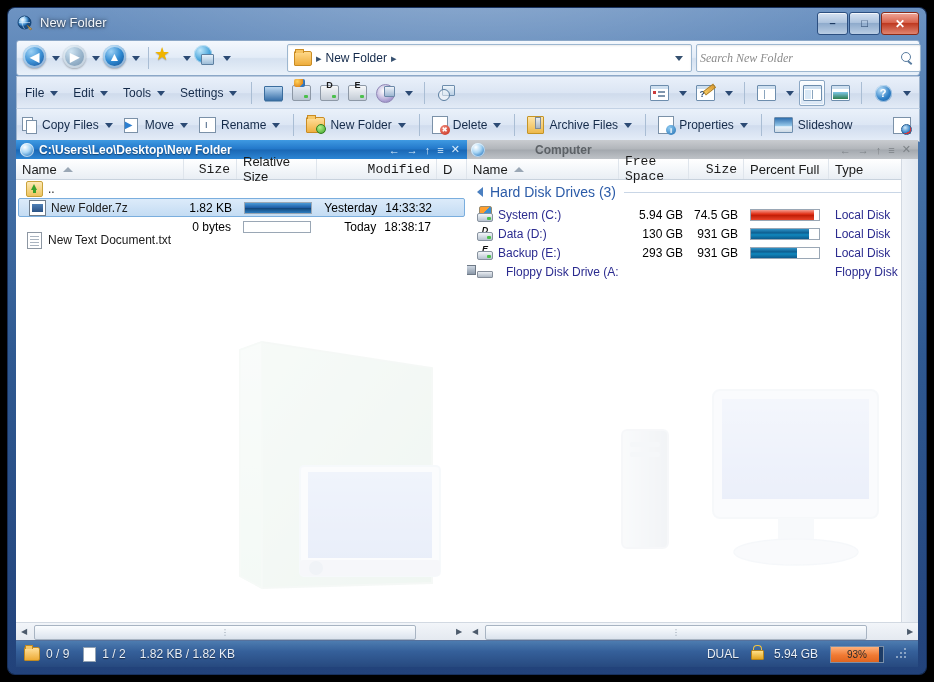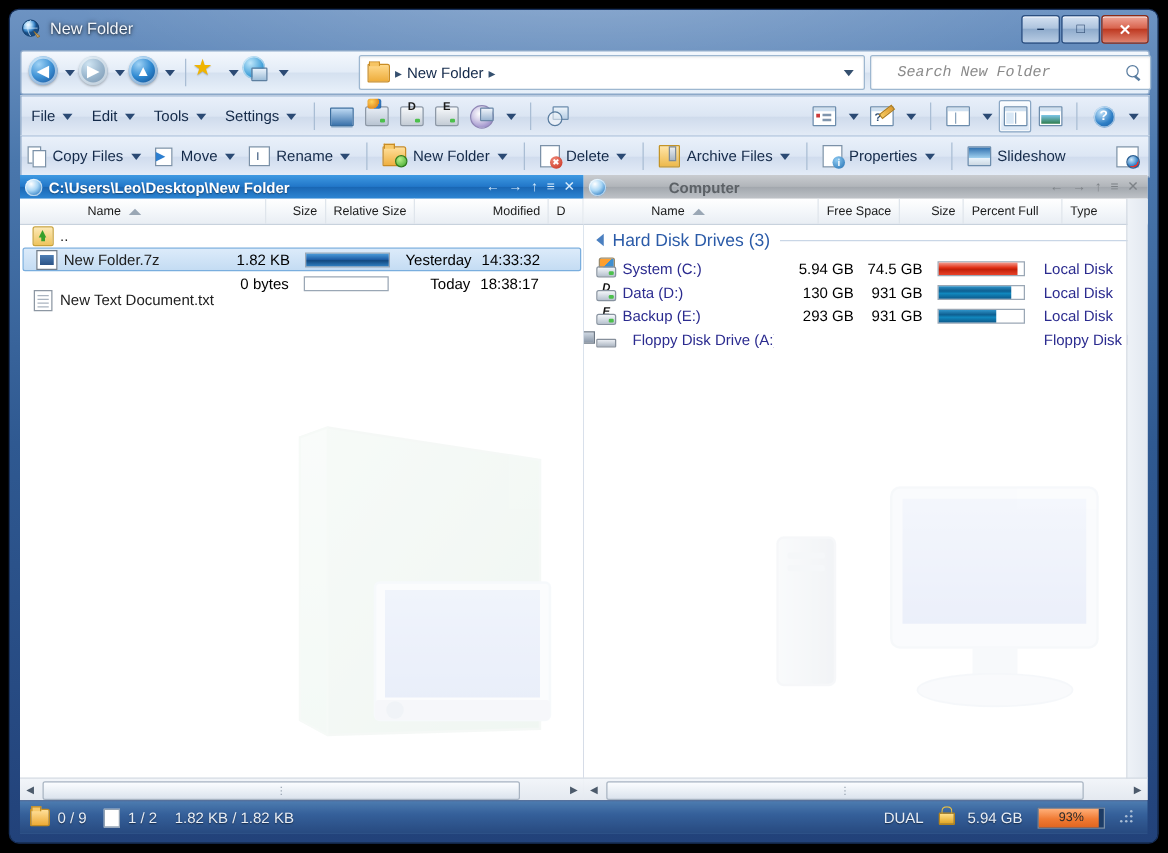--- a/index.html
+++ b/index.html
@@ -104,22 +104,22 @@
     width:0;height:0;border-left:4px solid transparent;border-right:4px solid transparent;
     border-top:5px solid #35506f;
   }
   .searchbox{
     position:absolute;left:679px;top:3px;width:223px;height:26px;
     background:#fff;border:1px solid #9db7d0;border-radius:2px;
     box-shadow:inset 0 1px 2px rgba(0,0,0,.09);
     display:flex;align-items:center;
   }
   .search-ph{
-    margin-left:21px;color:#8a8a8a;font-size:12px;font-style:italic;
-    font-family:Liberation Mono, monospace;
+    margin-left:3px;color:#8a8a8a;font-size:12px;font-style:italic;
+    font-family:Liberation Serif, serif;
   }
   .search-mag{
     margin-left:auto;margin-right:7px;width:12px;height:12px;position:relative;
   }
   .search-mag:before{
     content:"";position:absolute;left:0;top:0;width:8px;height:8px;border-radius:50%;
     border:1.6px solid #5a7da0;
   }
   .search-mag:after{
     content:"";position:absolute;left:7px;top:8px;width:5px;height:1.6px;background:#5a7da0;
@@ -326,24 +326,24 @@
   .pane-title-text{font-size:12px;font-weight:bold;}
   .pane-title.active .pane-title-text{color:#fff;text-shadow:0 1px 1px rgba(0,0,0,.4);}
   .pane-title.inactive .pane-title-text{color:#5c6166;}
   .pane-ctrls{margin-left:auto;display:flex;align-items:center;gap:7px;margin-right:7px;font-size:11px;}
   .pane-title.active .pc{color:#d8ecfb;}
   .pane-title.inactive .pc{color:#7d8287;}
   .colhdr{
     position:absolute;left:0;top:19px;right:0;height:20px;
     background:linear-gradient(180deg,#ffffff 0%,#f4f7fa 50%,#e9eef4 100%);
     border-bottom:1px solid #c8d2dd;
-    display:flex;align-items:center;font-size:10px;color:#1a1a1a;padding-left:48px;
+    display:flex;align-items:center;font-size:13px;color:#1a1a1a;
   }
   .ch{height:20px;display:flex;align-items:center;border-right:1px solid #dfe5ec;padding:0 6px;box-sizing:border-box;}
-  .ch.right{justify-content:flex-end;}
+  .ch.right{justify-content:flex-end;font-family:Liberation Mono, monospace;}
   .sortarrow{
     margin-left:6px;width:0;height:0;
     border-left:5px solid transparent;border-right:5px solid transparent;border-bottom:5px solid #9aa7b5;
   }
   .rows{position:absolute;left:0;top:39px;right:0;bottom:17px;overflow:hidden;}
   .row{height:19px;display:flex;align-items:center;font-size:12px;position:relative;}
   .row.sel{
     background:linear-gradient(180deg,#dcebfa,#c4dcf3);
     border:1px solid #7aaede;box-sizing:border-box;border-radius:2px;
     margin:0 2px;

